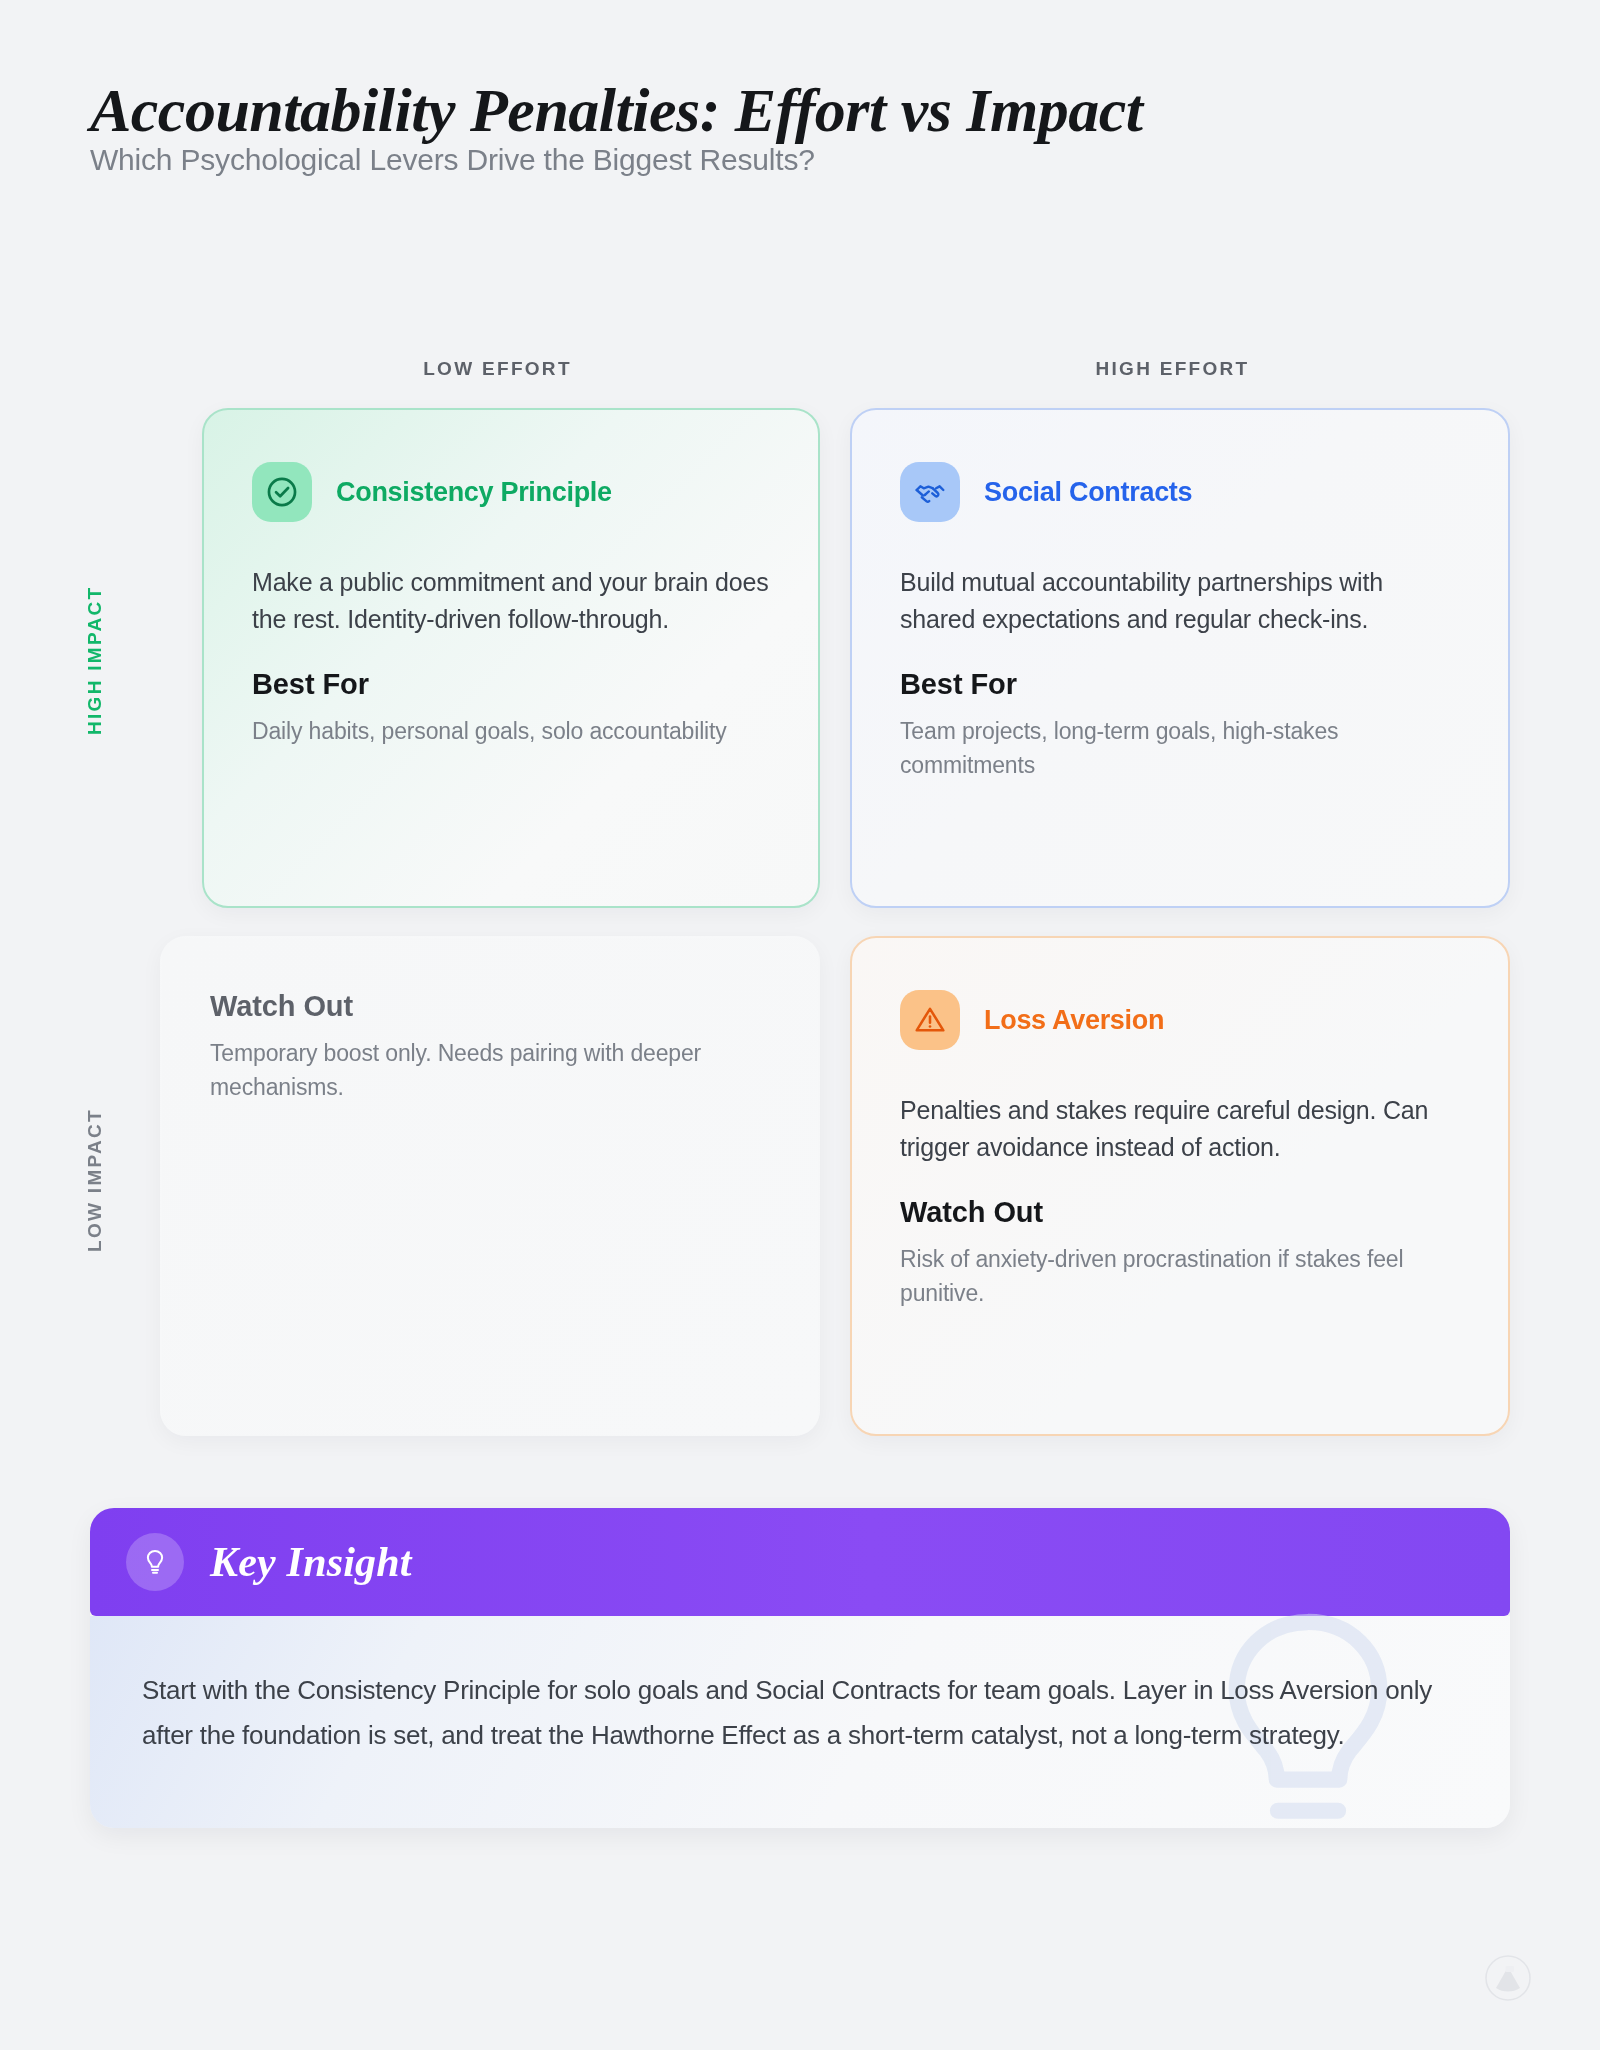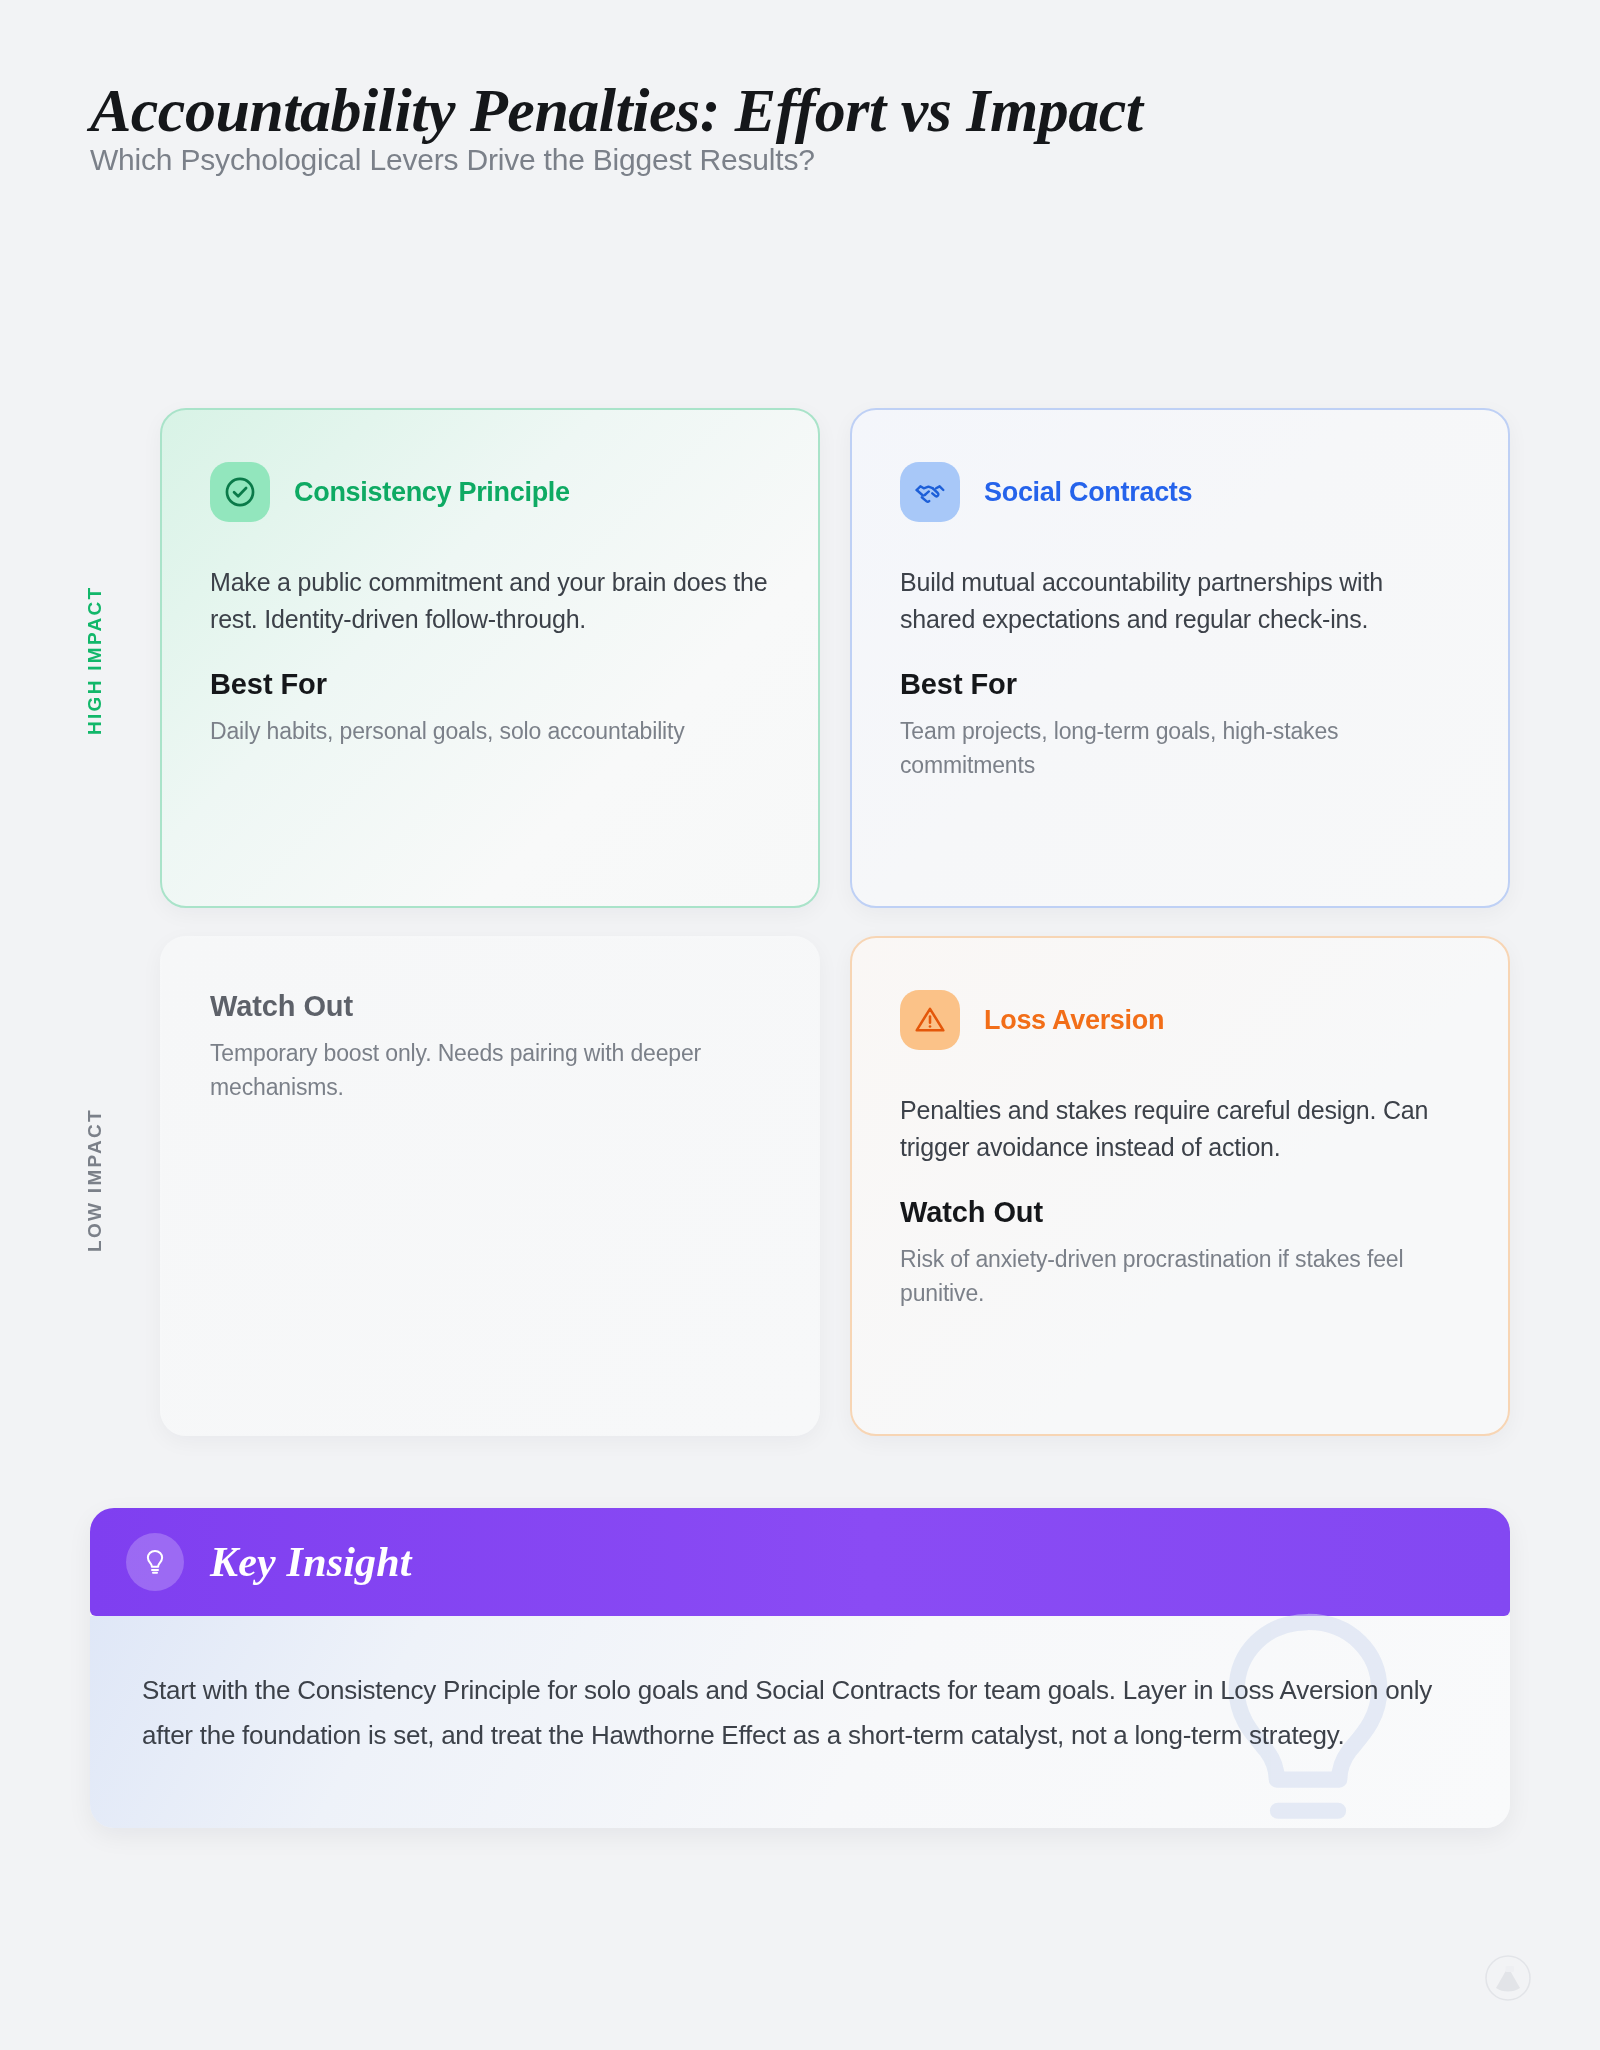--- a/index.html
+++ b/index.html
@@ -91,20 +91,21 @@
     border-radius: 26px;
     padding: 52px 48px 0 48px;
     background: #f7f8f9;
     border: 2px solid transparent;
     box-shadow: 0 6px 22px rgba(20,25,40,0.045);
   }
 
   .card.green {
     background: linear-gradient(135deg, #d8f3e6 0%, #eef7f4 38%, #f8f9f9 70%, #f7f8f8 100%);
     border-color: #a9e3c9;
+    margin-left: 42px;
   }
   .card.blue {
     background: linear-gradient(135deg, #f4f6fb 0%, #f6f7f9 45%, #f7f8f9 100%);
     border-color: #bed0f5;
   }
   .card.plain {
     background: linear-gradient(135deg, #f6f7f8 0%, #f7f8f9 100%);
     border-color: transparent;
   }
   .card.orange {
@@ -229,20 +230,24 @@
 </head>
 <body>
 
 <div id="page">
 
   <div class="header">
     <div class="title">Accountability Penalties: Effort vs Impact</div>
     <div class="subtitle">Which Psychological Levers Drive the Biggest Results?</div>
   </div>
 
+  <div class="col-headers">
+    <div class="col-header">LOW EFFORT</div>
+    <div class="col-header">HIGH EFFORT</div>
+  </div>
 
   <div class="row-label high">HIGH IMPACT</div>
   <div class="row-label low">LOW IMPACT</div>
 
   <div class="grid">
 
     <div class="card green">
       <div class="card-head">
         <div class="card-icon icon-green">
           <svg width="34" height="34" viewBox="0 0 24 24" fill="none" stroke="#0a7a49" stroke-width="1.9" stroke-linecap="round" stroke-linejoin="round">

